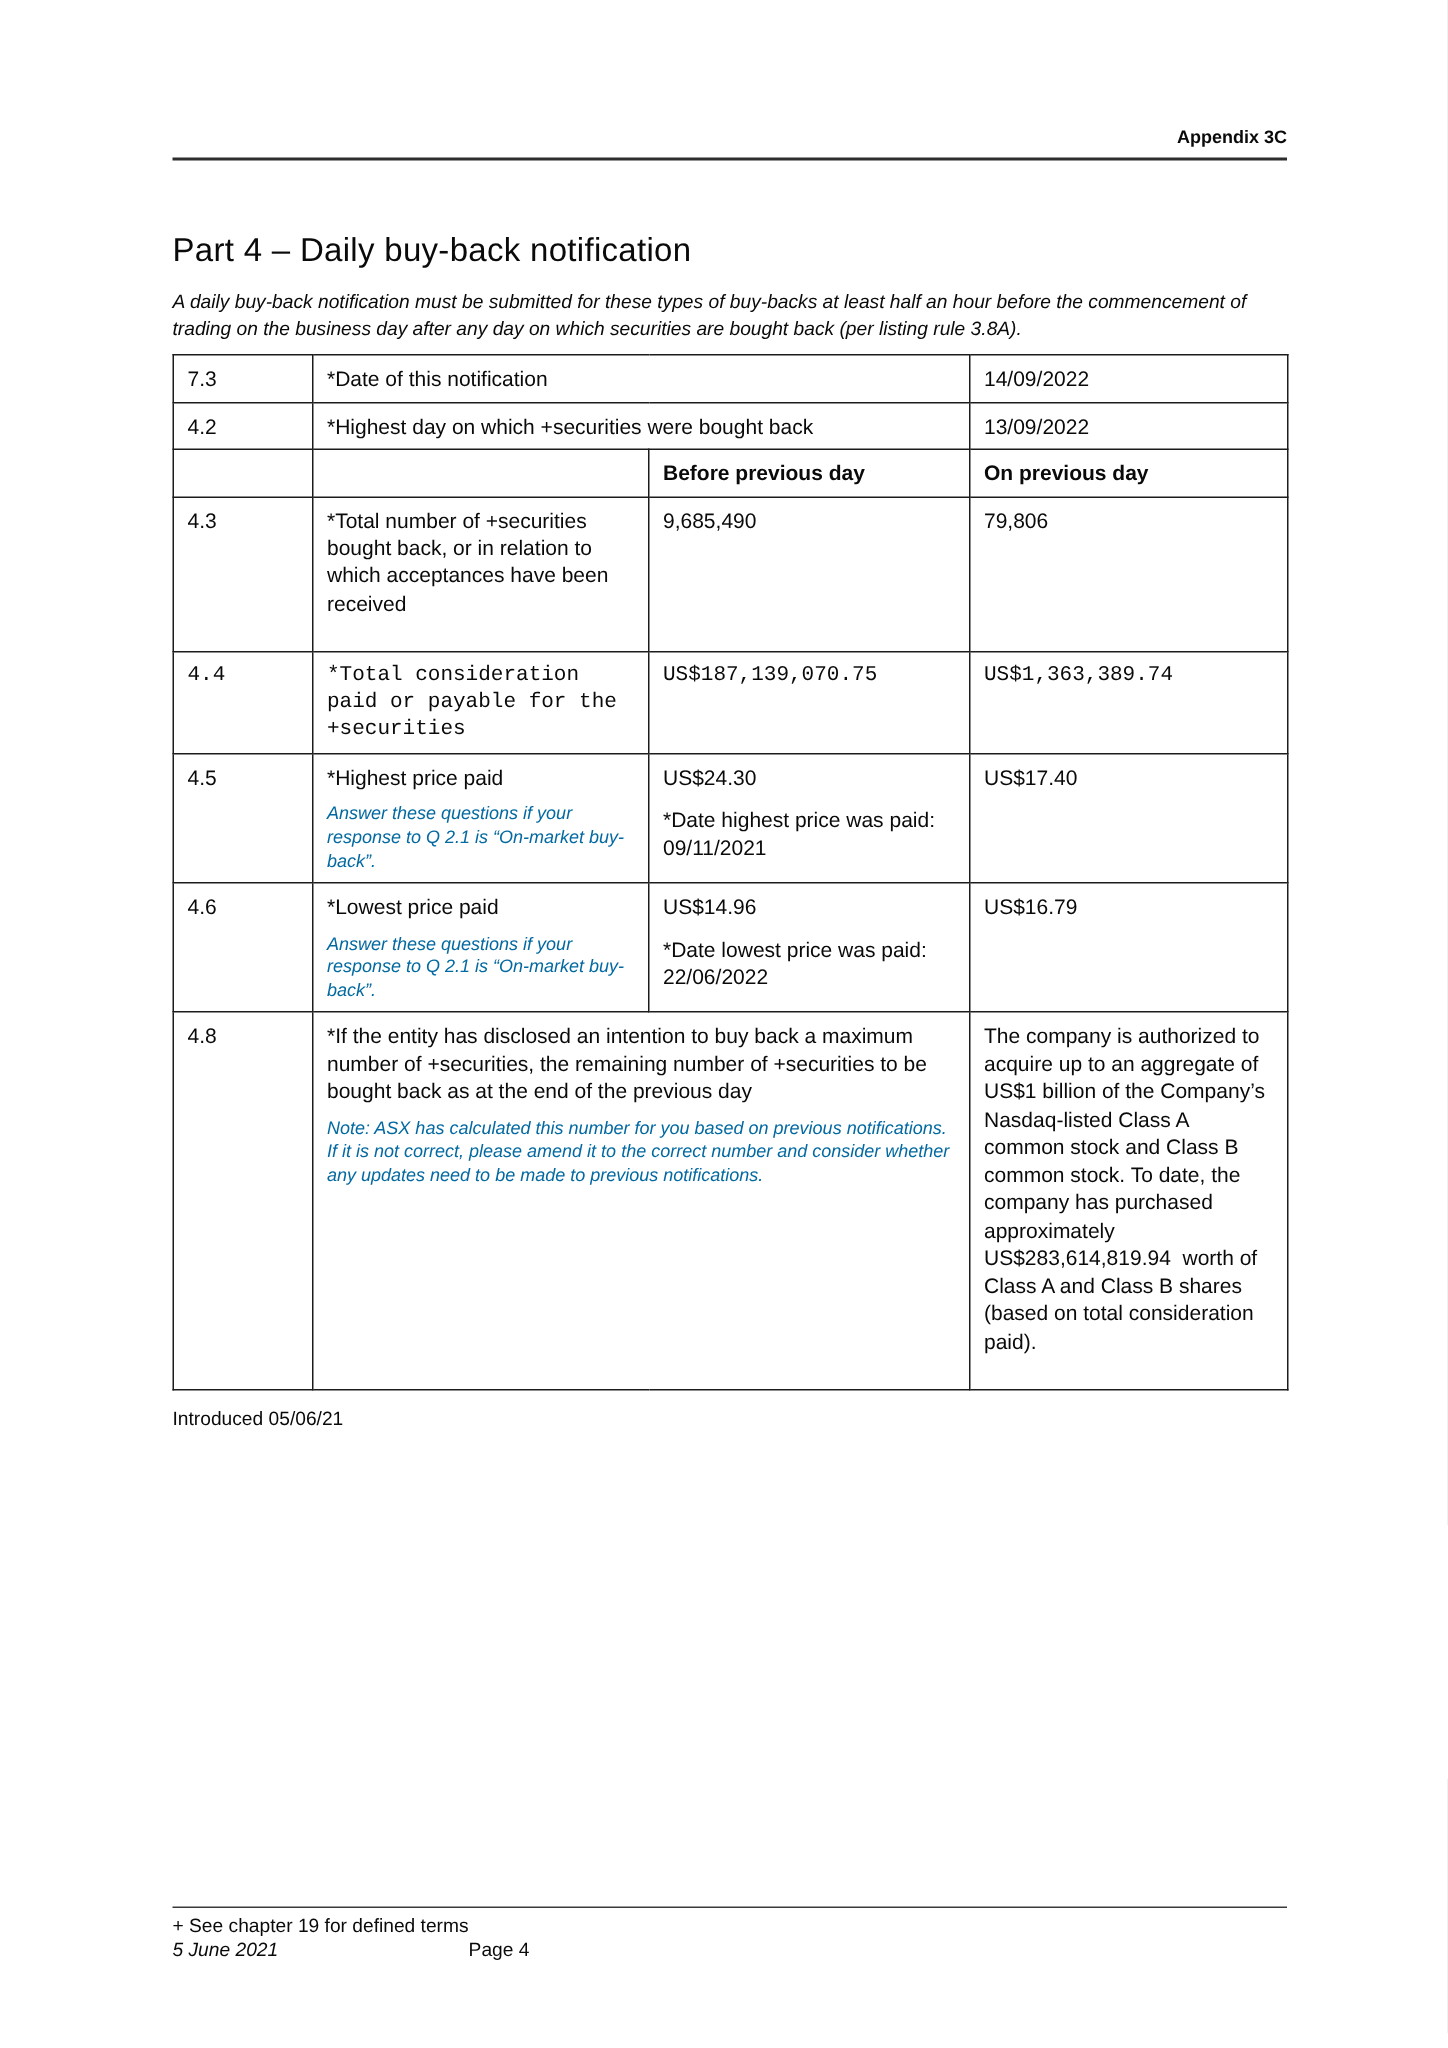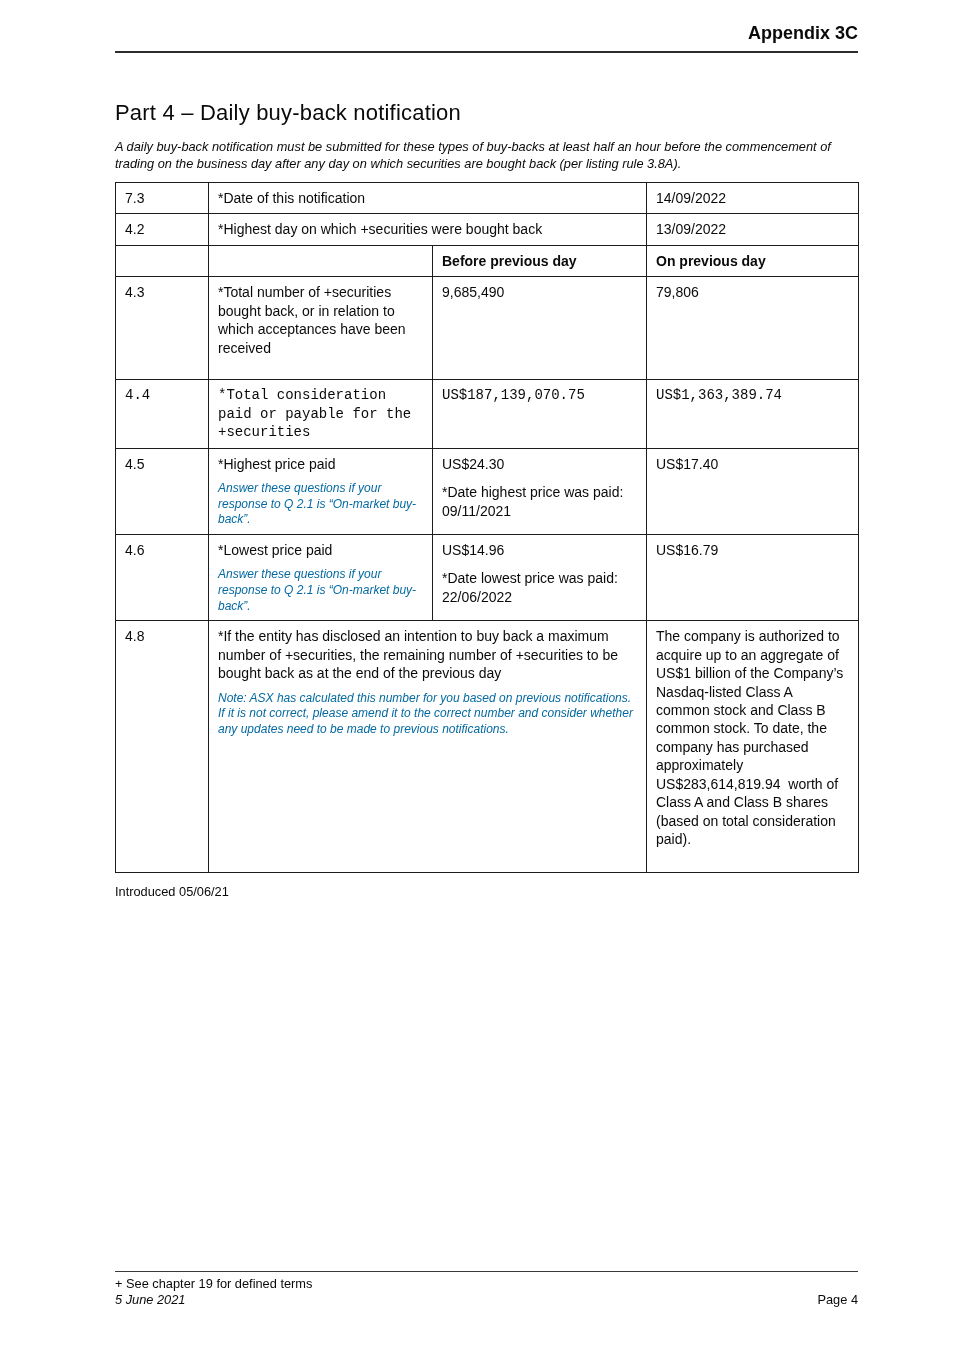--- a/index.html
+++ b/index.html
@@ -11,25 +11,25 @@
     margin: 0 auto;
     background: #ffffff;
     color: #0a0a0a;
     font-family: "Liberation Sans", sans-serif;
     overflow: hidden;
   }
   .content { margin: 0 107px 0 115px; }
 
   
   .doc-header {
-    padding-top: 22px;
+    padding-top: 84px;
     padding-bottom: 6px;
     text-align: right;
     font-weight: bold;
-    font-size: 18px;
+    font-size: 12px;
     line-height: 1.28;
     border-bottom: 2px solid #2d2d2d;
   }
 
   
   .part-title {
     margin-top: 47px;
     font-size: 22px;
     font-weight: normal;
     letter-spacing: 0.2px;
@@ -87,21 +87,20 @@
     left: 115px;
     right: 107px;
     top: 1271px;
     border-top: 1.5px solid #3a3a3a;
     padding-top: 4px;
     font-size: 12.8px;
     line-height: 1.28;
   }
   .footer-row {
     display: flex;
-    justify-content: space-between;
     align-items: flex-end;
   }
   .footer-date { font-style: italic; }
 </style>
 </head>
 <body>
 
 <div class="page">
   <div class="content">
 

